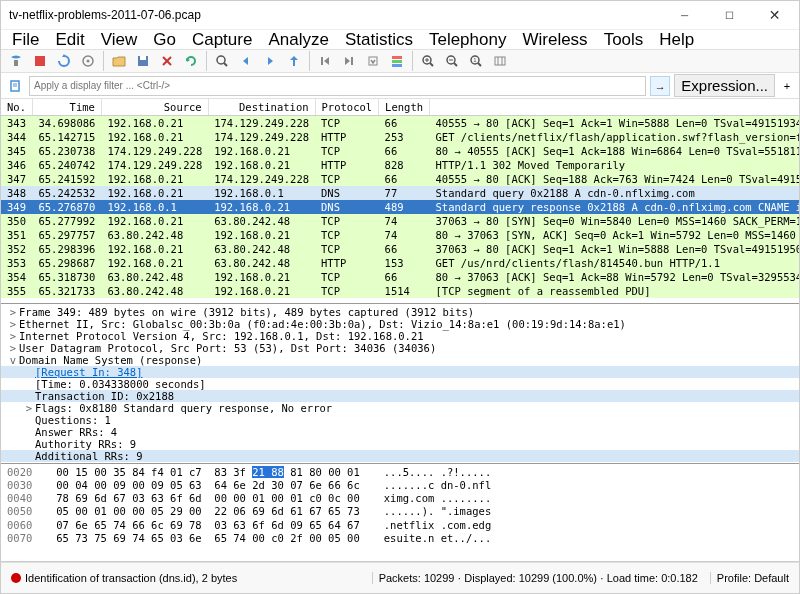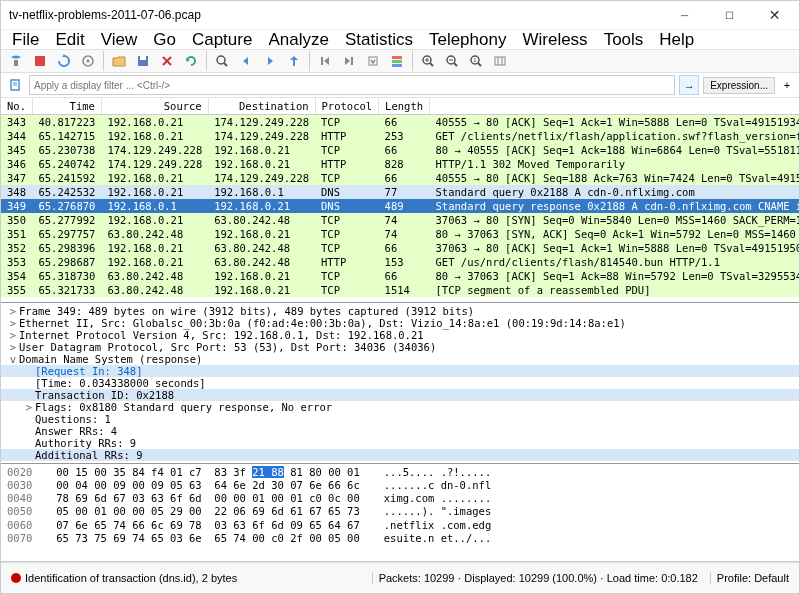--- a/index.html
+++ b/index.html
@@ -9,35 +9,35 @@
 .titlebar .winbtn { width: 45px; height: 28px; display: flex; align-items: center; justify-content: center; font-size: 10px; color: #333; }
 .titlebar .winbtn.close { font-size: 14px; }
 .menubar { height: 20px; display: flex; align-items: center; padding: 0 4px; gap: 2px; border-bottom: 1px solid #e0e0e0; }
 .menubar .menuitem { padding: 2px 7px; font-size: 17px; }
 .toolbar { height: 28px; display: flex; align-items: center; padding: 0 4px; gap: 2px; border-bottom: 1px solid #e0e0e0; background: #f8f8f8; }
 .toolbar .tbtn { width: 22px; height: 22px; display: flex; align-items: center; justify-content: center; border: 1px solid transparent; border-radius: 2px; }
 .toolbar .sep { width: 1px; height: 20px; background: #ccc; margin: 0 2px; }
 .filterbar { height: 26px; display: flex; align-items: center; padding: 2px 4px; gap: 4px; border-bottom: 1px solid #e0e0e0; }
 .filterbar .fbtn { width: 20px; height: 20px; display: flex; align-items: center; justify-content: center; }
 .filterbar input { flex: 1; height: 20px; border: 1px solid #ccc; padding: 0 4px; font-size: 10px; background: #fff; }
-.filterbar .expr { border: 1px solid #ccc; padding: 2px 6px; font-size: 10px; background: #f0f0f0; }
+.filterbar .expr { border: 1px solid #ccc; padding: 2px 6px; font-size: 15px; background: #f0f0f0; }
 .filterbar .plus { width: 16px; text-align: center; }
 .packet-list { flex: 1 1 45%; overflow: auto; border-bottom: 1px solid #999; font-family: Consolas, monospace; font-size: 10.5px; min-height: 180px; }
 .packet-list table { width: 100%; border-collapse: collapse; }
 .packet-list th { text-align: right; padding: 2px 6px; font-weight: normal; border-right: 1px solid #e0e0e0; background: #fff; position: sticky; top: 0; border-bottom: 1px solid #ccc; }
 .packet-list td { padding: 1px 6px; white-space: nowrap; }
 .packet-list tr.green { background: #e4ffc7; }
 .packet-list tr.sel { background: #3478c6; color: #fff; }
 .packet-list tr.bluehl { background: #d5e6f7; }
 .details { flex: 1 1 35%; overflow: auto; border-bottom: 1px solid #999; font-family: Consolas, monospace; font-size: 10.5px; padding: 2px 0; min-height: 160px; }
 .details .line { padding: 0 6px; white-space: nowrap; display: flex; align-items: center; }
 .details .line .caret { width: 12px; display: inline-block; text-align: center; color: #666; }
 .details .line.indent1 { padding-left: 22px; }
 .details .line.hl { background: #d5e6f7; }
-.details .link { color: #0066cc; }
+.details .link { color: #0066cc; text-decoration: underline; }
 .hexpane { flex: 0 0 98px; overflow: auto; font-family: Consolas, monospace; font-size: 10.5px; padding: 2px 6px; border-bottom: 1px solid #ccc; line-height: 1.25; }
 .hexpane .hexline { display: flex; gap: 24px; white-space: pre; }
 .hexpane .offset { color: #777; }
 .hexpane .hexsel { background: #2674d9; color: #fff; margin-top: 48px; }
 .statusbar { height: 20px; display: flex; align-items: center; padding: 15px 4px; gap: 6px; font-size: 11px; border-top: 1px solid #e0e0e0; background: #f8f8f8; }
 .statusbar .cell { padding: 0 6px; border-left: 1px solid #ccc; }
 .statusbar .cell:first-child { border-left: none; flex: 1; display: flex; align-items: center; gap: 4px; }
 .dot { width: 10px; height: 10px; border-radius: 50%; background: #c00; display: inline-block; }
 svg { display: block; }
 </style>
@@ -216,21 +216,21 @@
           <th>Source</th>
           <th>Destination</th>
           <th>Protocol</th>
           <th>Length</th>
           <th>Info</th>
         </tr>
       </thead>
     <tbody id="pktbody">
         <tr class="green">
           <td>343</td>
-          <td>40.817223</td>
+          <td>34.698086</td>
           <td>192.168.0.21</td>
           <td>174.129.249.228</td>
           <td>TCP</td>
           <td>66</td>
           <td>40555 → 80 [ACK] Seq=1 Ack=1 Win=5888 Len=0 TSval=491519346 TSecr=551811827</td>
         </tr>
         <tr class="green">
           <td>344</td>
           <td>65.142715</td>
           <td>192.168.0.21</td>

